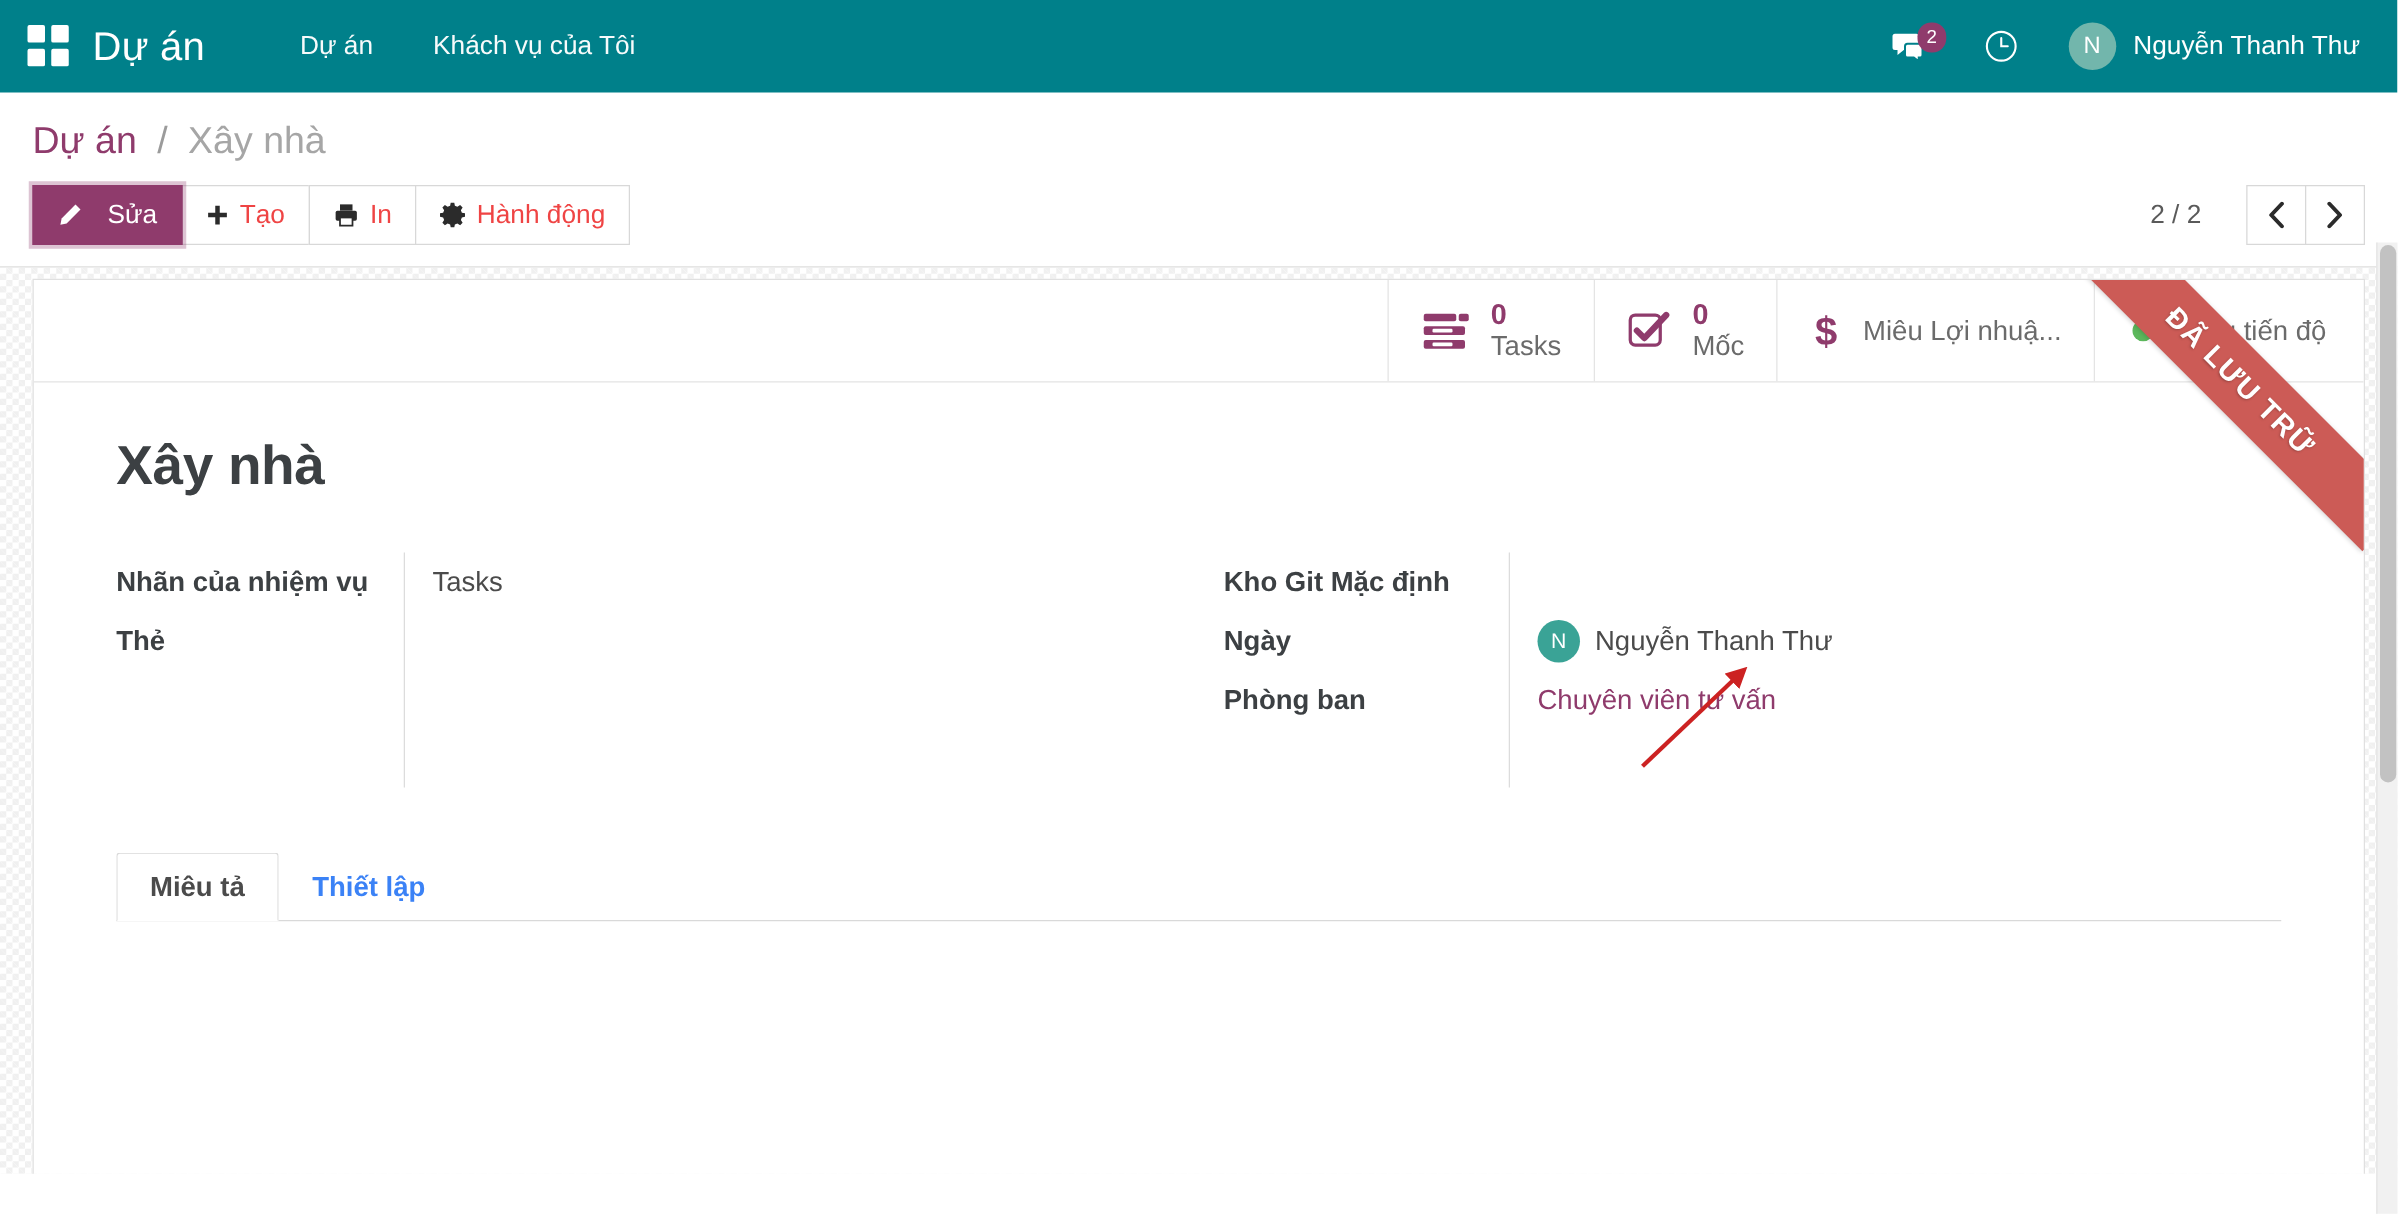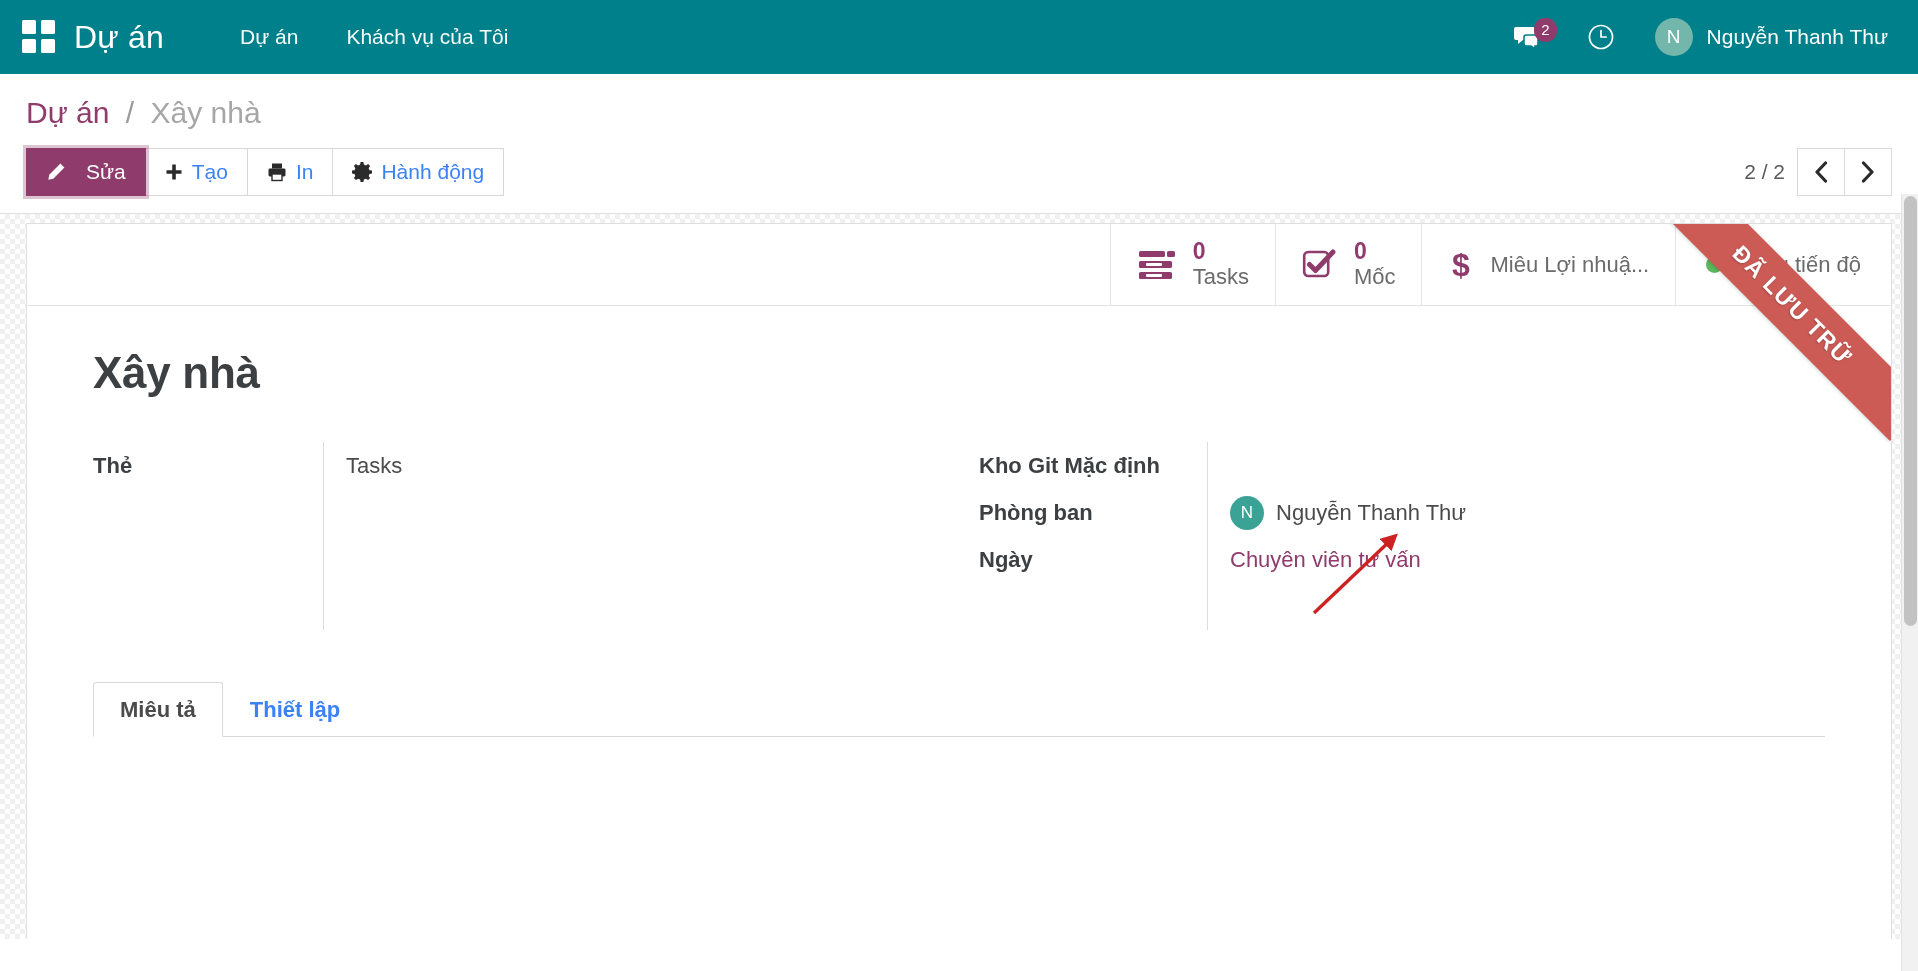--- a/index.html
+++ b/index.html
@@ -110,21 +110,21 @@
   .breadcrumb .crumb-active { color: #a6a6a6; }
 
   .cp-row { display: flex; align-items: center; padding-bottom: 17px; }
   .btn-group { display: flex; align-items: center; }
   .btn {
     font-family: "Liberation Sans", sans-serif;
     font-size: 21px;
     line-height: 1;
     background: #ffffff;
     border: 1px solid #d8d8d8;
-    color: #3b82f6;
+    color: #ef4444;
     padding: 12px 19px 13px;
     cursor: pointer;
     display: inline-flex;
     align-items: center;
     gap: 9px;
     white-space: nowrap;
     height: 48px;
   }
   .btn + .btn { margin-left: -1px; }
   .btn-primary {
@@ -138,21 +138,21 @@
   }
   .btn-sep-left { margin-left: 158px; }
   .btn-sep-mid { margin-left: 31px; }
 
   .pager {
     margin-left: auto;
     display: flex;
     align-items: center;
     gap: 0;
   }
-  .pager-count { font-size: 21px; color: #5a5a5a; margin-right: 12px; white-space: nowrap; }
+  .pager-count { font-size: 21px; color: #5a5a5a; margin-right: 36px; white-space: nowrap; }
   .pager-btn {
     width: 48px; height: 48px;
     background: #ffffff;
     border: 1px solid #d8d8d8;
     display: flex; align-items: center; justify-content: center;
     cursor: pointer;
     color: #3b3b3b;
   }
   .pager-btn + .pager-btn { margin-left: -1px; }
 
@@ -478,34 +478,35 @@
 
     <div class="ribbon">ĐÃ LƯU TRỮ</div>
 
     <div class="sheet-body">
       <h1 class="record-title">Xây nhà</h1>
 
       <div class="form-columns">
 
         <div class="form-col left">
           <div class="labels-pane">
+            <div class="f-label">Nhãn của nhiệm vụ</div>
             <div class="f-label">Thẻ</div>
           </div>
           <div class="values-pane">
             <div class="f-value">Tasks</div>
             <div class="f-value"></div>
             <div class="f-value"></div>
           </div>
         </div>
 
         <div class="form-col right">
           <div class="labels-pane">
             <div class="f-label">Kho Git Mặc định</div>
+            <div class="f-label">Ngày</div>
             <div class="f-label">Phòng ban</div>
-            <div class="f-label">Ngày</div>
           </div>
           <div class="values-pane">
             <div class="f-value"></div>
             <div class="f-value">
               <span class="inline-avatar">N</span>
               <span>Nguyễn Thanh Thư</span>
             </div>
             <div class="f-value link">Chuyên viên tư vấn</div>
             <div class="f-value"></div>
           </div>

